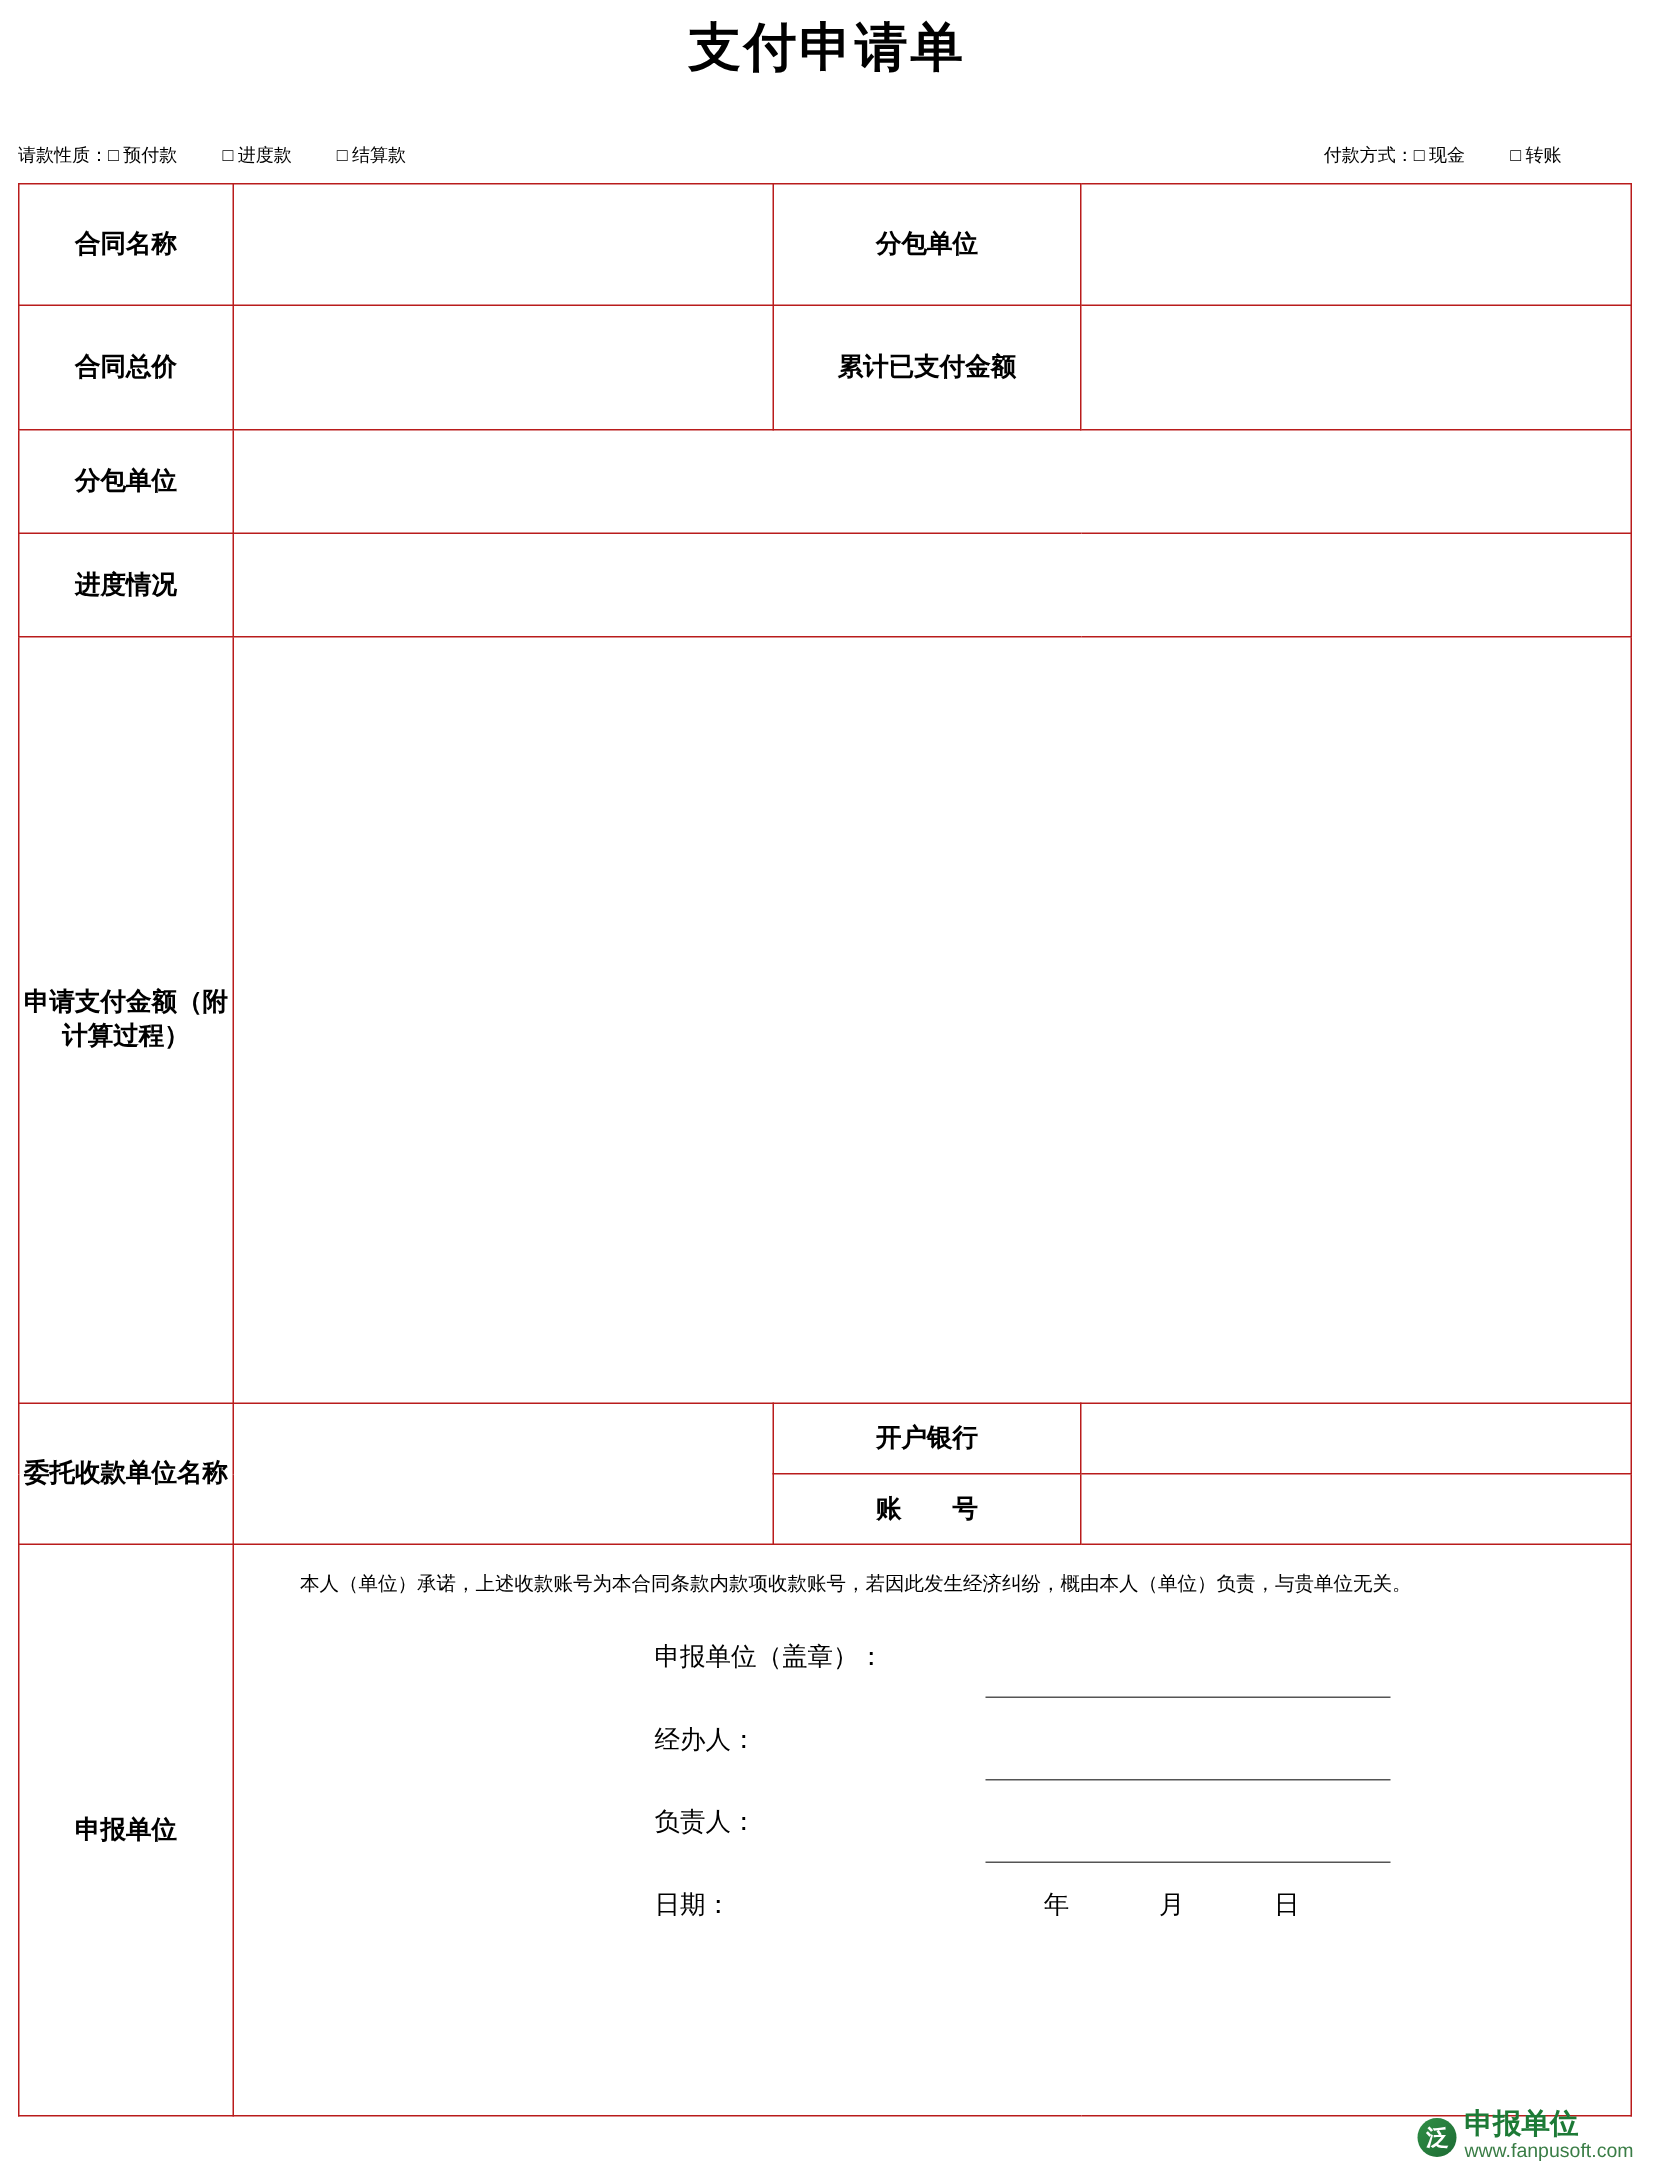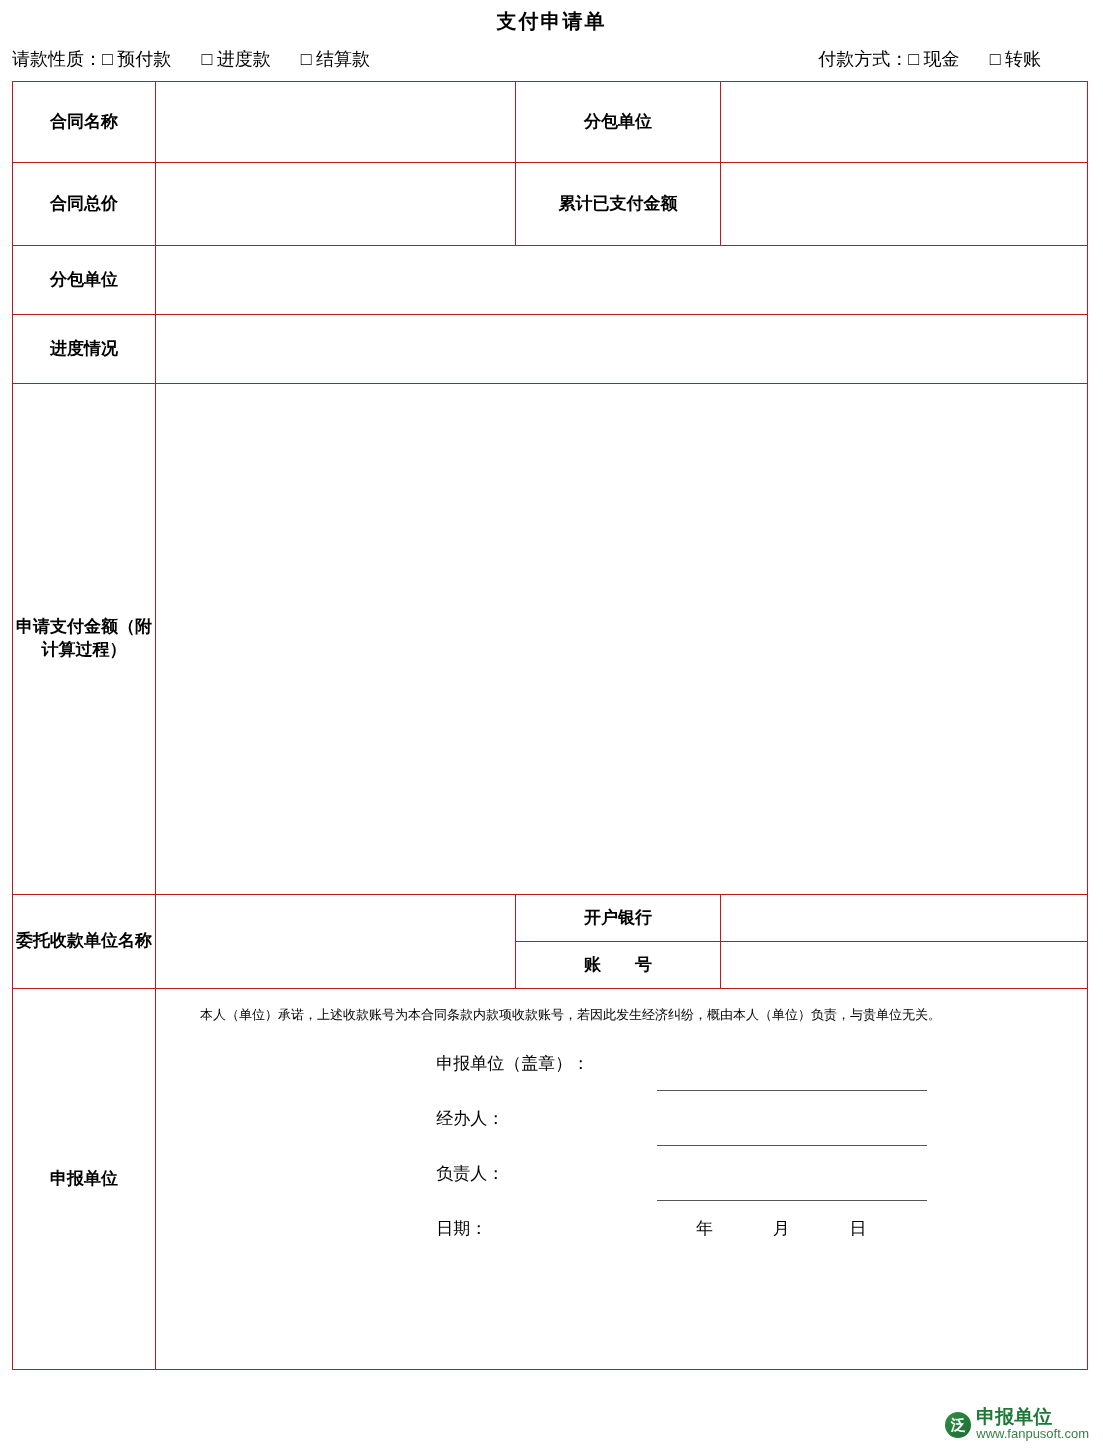--- a/index.html
+++ b/index.html
@@ -18,32 +18,33 @@
   .page {
     width: 1103px;
     height: 1451px;
     position: relative;
     box-sizing: border-box;
   }
   .title {
     text-align: center;
     font-family: "Liberation Sans", "DejaVu Sans", sans-serif;
     font-weight: bold;
-    font-size: 20px;
+    font-size: 35px;
     letter-spacing: 2px;
     padding-top: 8px;
     padding-bottom: 6px;
   }
   .subrow {
     display: flex;
     align-items: center;
     justify-content: space-between;
-    font-size: 18px;
+    font-size: 12px;
     padding: 6px 12px 10px 12px;
     font-family: "Liberation Serif", "DejaVu Serif", serif;
+    margin-top: 28px;
   }
   .subrow .left-group {
     display: flex;
     align-items: center;
     white-space: nowrap;
   }
   .subrow .right-group {
     display: flex;
     align-items: center;
     white-space: nowrap;

